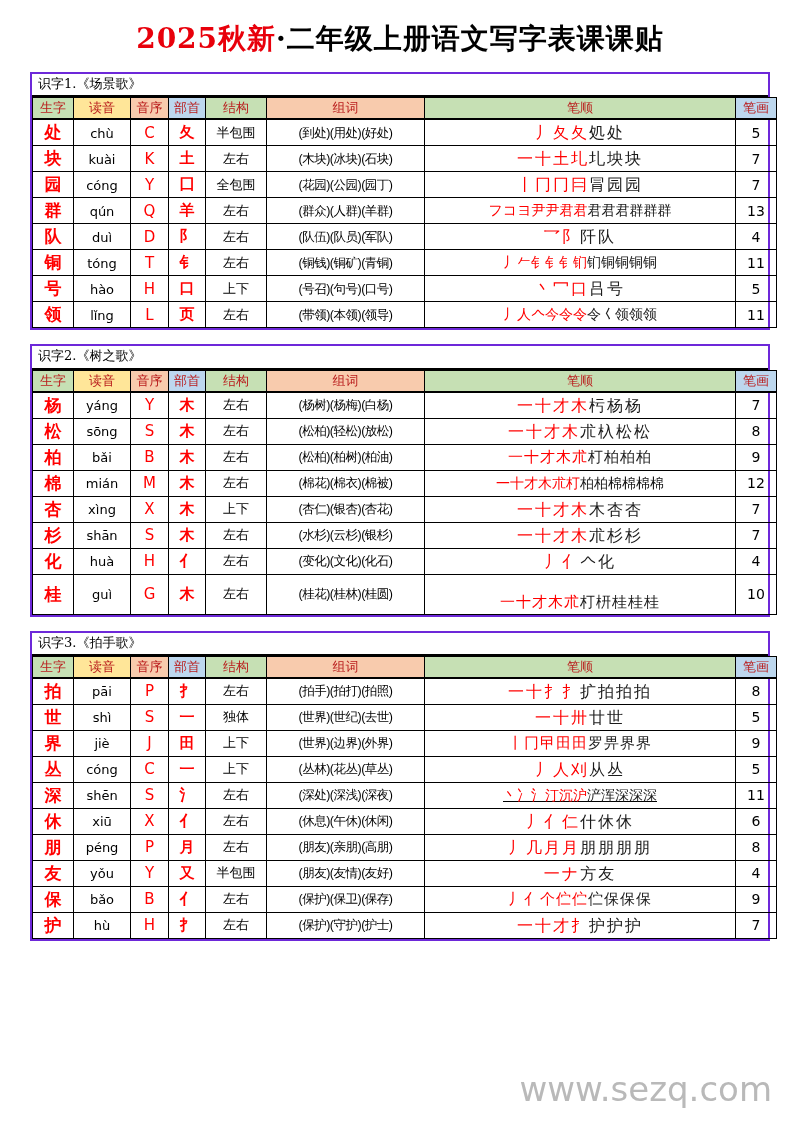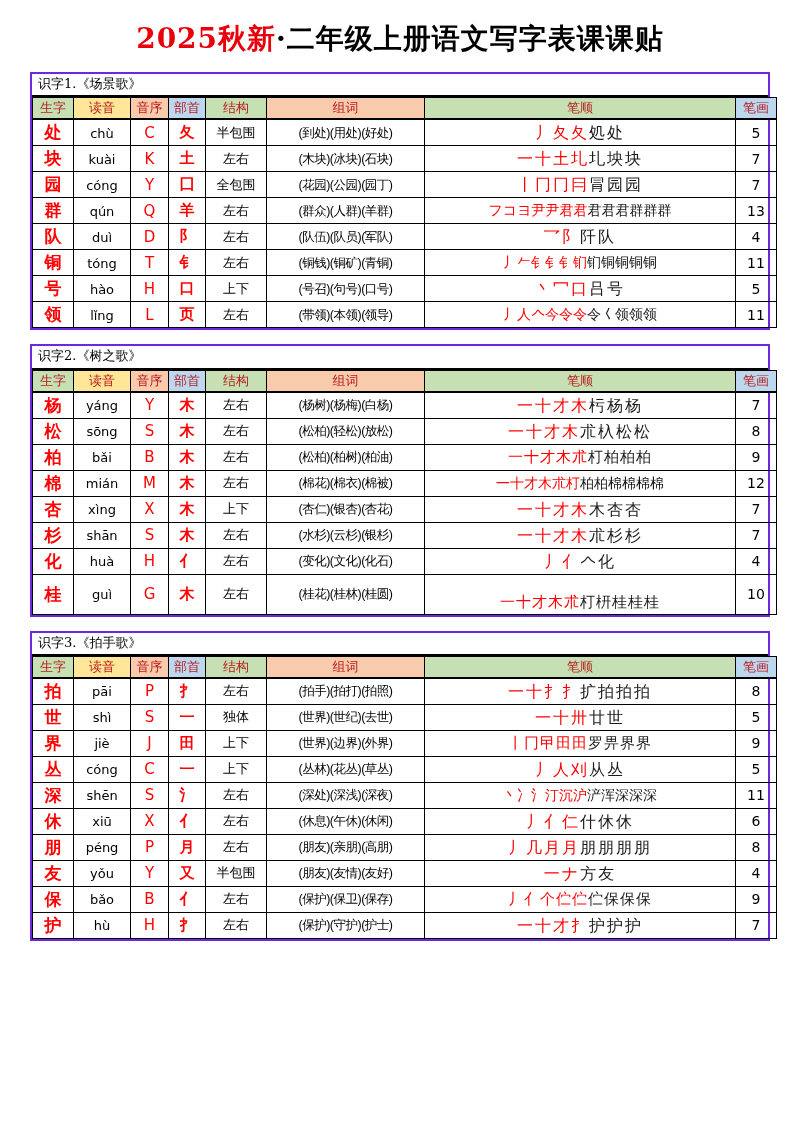--- a/index.html
+++ b/index.html
@@ -496,21 +496,21 @@
               <td><span class="bihua">5</span></td>
             </tr>
             <tr class="data">
               <td><span class="zi">深</span></td>
               <td><span class="pin">shēn</span></td>
               <td><span class="yinxu">S</span></td>
               <td><span class="bushou">氵</span></td>
               <td><span class="jiegou">左右</span></td>
               <td><span class="zuci">(深处)(深浅)(深夜)</span></td>
               <td class="bishun-cell">
-                <span class="bishun" style="font-size: 14px; letter-spacing: 0px;"><span class="s-red">丶</span><span class="s-red">冫</span><span class="s-red">氵</span><span class="s-red">汀</span><span class="s-red">沉</span><span class="s-red">沪</span><span class="s-blk">浐</span><span class="s-blk">浑</span><span class="s-blk">深</span><span class="s-blk">深</span><span class="s-blk">深</span></span>
+                <span class="bishun" style="font-size: 14px; letter-spacing: 0px; text-decoration: underline;"><span class="s-red">丶</span><span class="s-red">冫</span><span class="s-red">氵</span><span class="s-red">汀</span><span class="s-red">沉</span><span class="s-red">沪</span><span class="s-blk">浐</span><span class="s-blk">浑</span><span class="s-blk">深</span><span class="s-blk">深</span><span class="s-blk">深</span></span>
               </td>
               <td><span class="bihua">11</span></td>
             </tr>
             <tr class="data">
               <td><span class="zi">休</span></td>
               <td><span class="pin">xiū</span></td>
               <td><span class="yinxu">X</span></td>
               <td><span class="bushou">亻</span></td>
               <td><span class="jiegou">左右</span></td>
               <td><span class="zuci">(休息)(午休)(休闲)</span></td>
@@ -565,14 +565,15 @@
               <td class="bishun-cell">
                 <span class="bishun"><span class="s-red">一</span><span class="s-red">十</span><span class="s-red">才</span><span class="s-red">扌</span><span class="s-blk">护</span><span class="s-blk">护</span><span class="s-blk">护</span></span>
               </td>
               <td><span class="bihua">7</span></td>
             </tr>
           </tbody>
         </table>
       </div>
     </div>
 
+  <div class="watermark">www.sezq.com</div>
 
 </div>
 
 </body></html>

